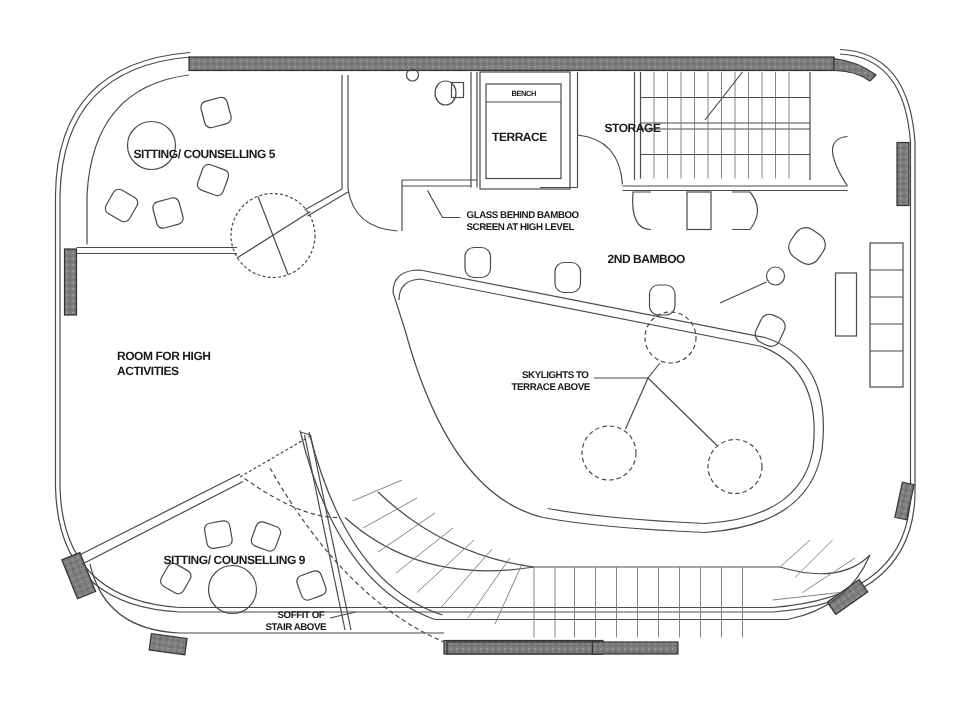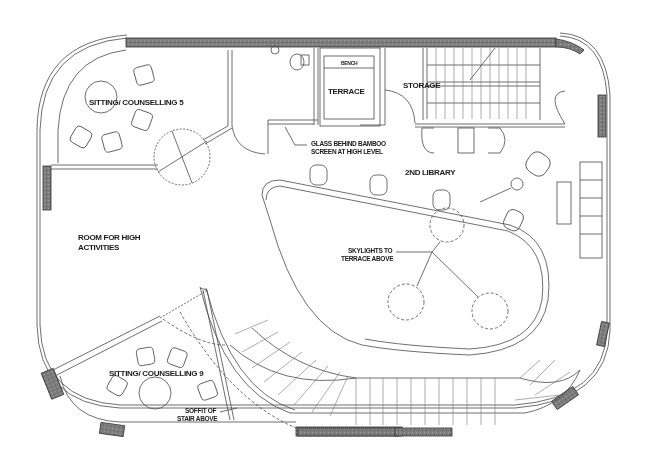--- a/index.html
+++ b/index.html
@@ -204,17 +204,17 @@
 
 <div class="lbl s8" style="left:89px;top:99px;">SITTING/ COUNSELLING 5</div>
 <div class="lbl s8" style="left:78px;top:234px;">ROOM FOR HIGH</div>
 <div class="lbl s8" style="left:78px;top:244px;text-align:right;">ACTIVITIES</div>
 <div class="lbl s8" style="left:109px;top:370px;">SITTING/ COUNSELLING 9</div>
 <div class="lbl s5" style="left:341px;top:61px;">BENCH</div>
 <div class="lbl s8" style="left:328px;top:88px;">TERRACE</div>
 <div class="lbl s8" style="left:403px;top:70px;margin-top:12px;">STORAGE</div>
 <div class="lbl s7" style="left:311px;top:141px;">GLASS BEHIND BAMBOO</div>
 <div class="lbl s7" style="left:311px;top:149px;">SCREEN AT HIGH LEVEL</div>
-<div class="lbl s8" style="left:405px;top:169px;">2ND LIBRARY</div>
+<div class="lbl s8" style="left:405px;top:169px;">2ND BAMBOO</div>
 <div class="lbl s7" style="left:348px;top:248px;">SKYLIGHTS TO</div>
 <div class="lbl s7" style="left:341px;top:256px;">TERRACE ABOVE</div>
 <div class="lbl s7" style="left:185px;top:408px;">SOFFIT OF</div>
 <div class="lbl s7" style="left:177px;top:416px;">STAIR ABOVE</div>
 
 </body></html>

